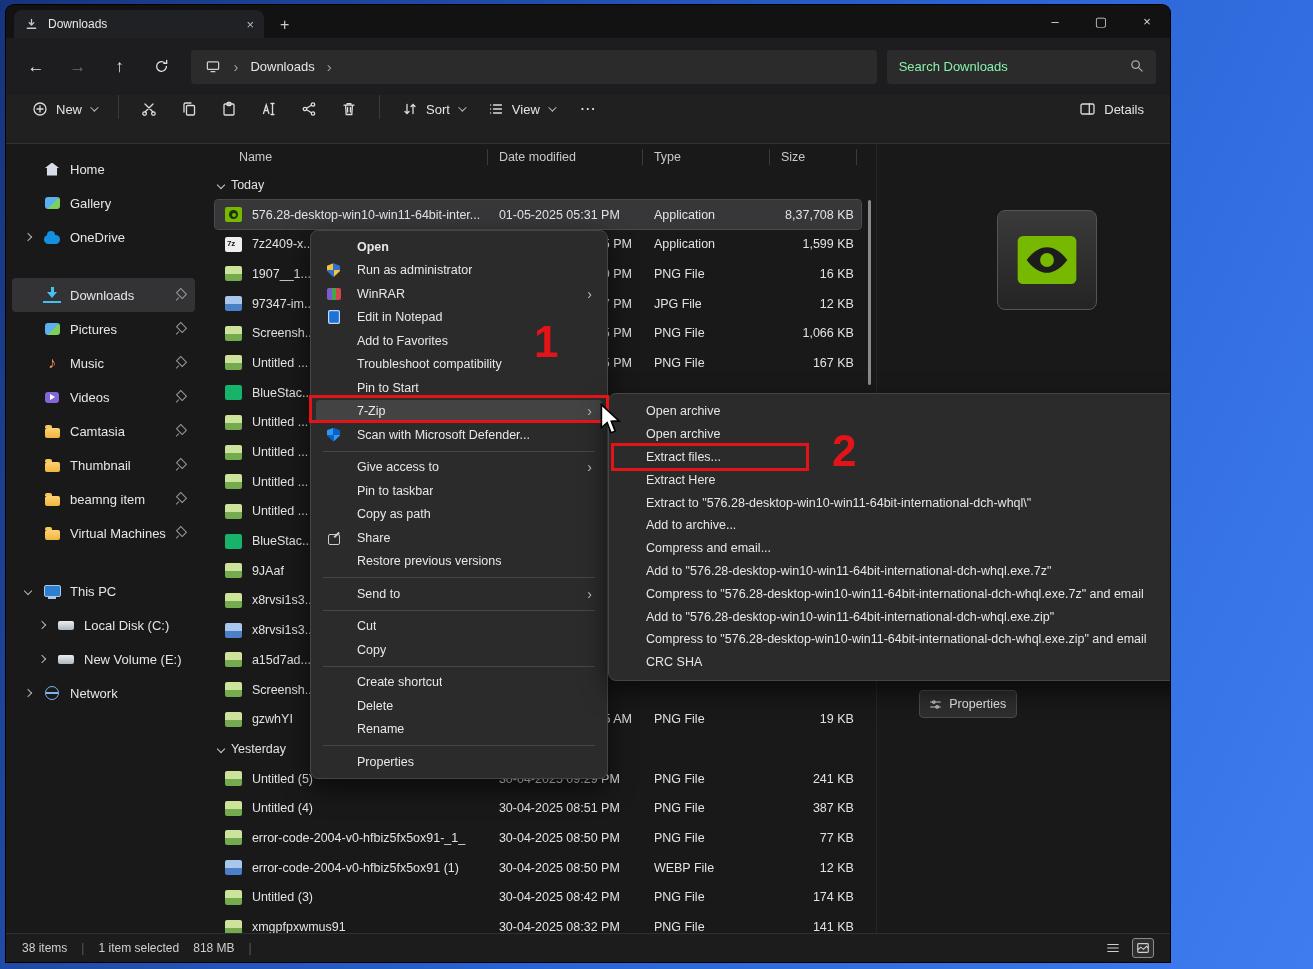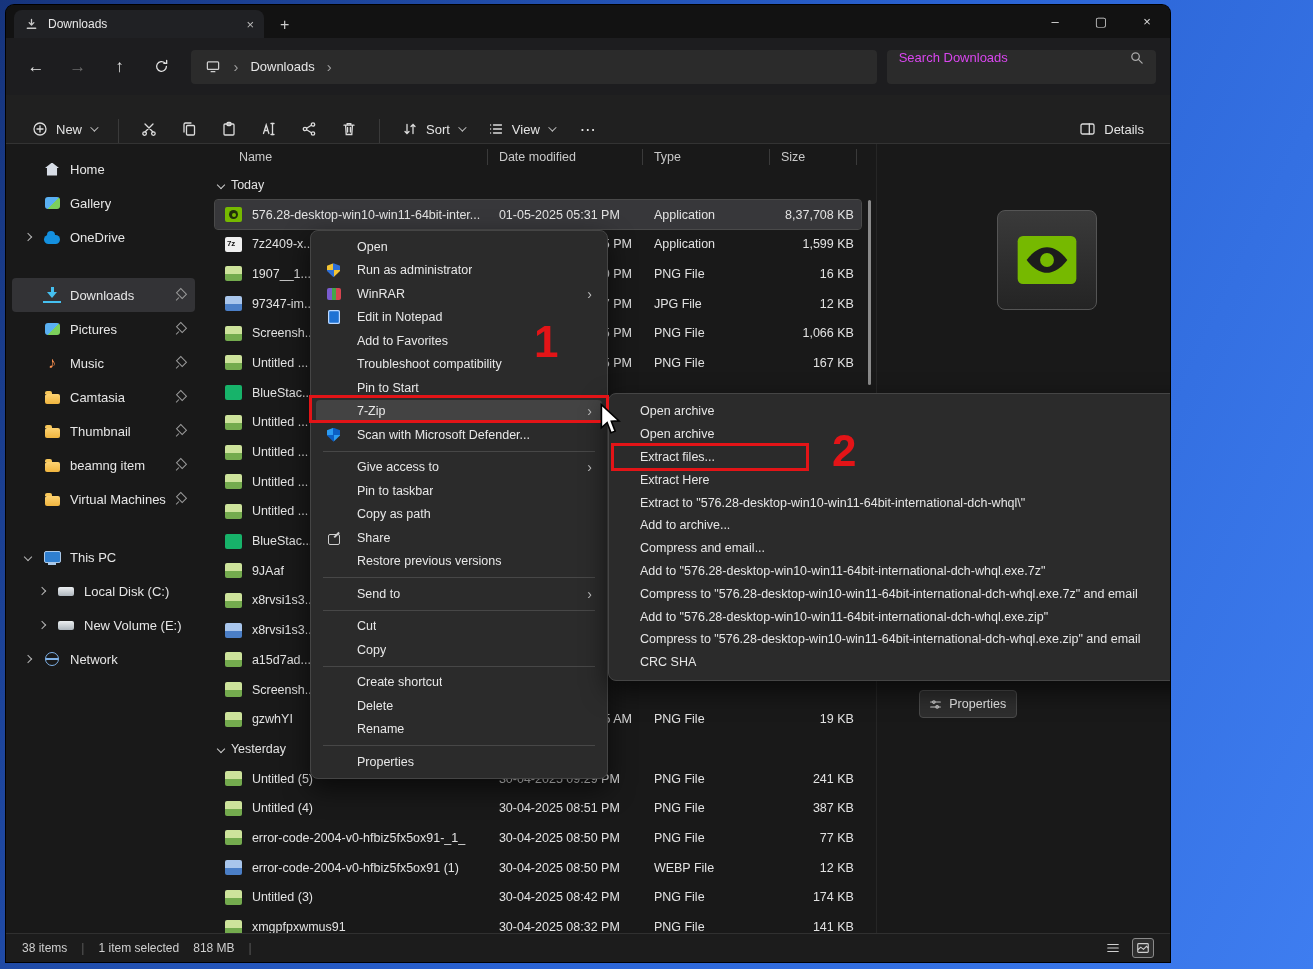--- a/index.html
+++ b/index.html
@@ -19,25 +19,25 @@
 
   
   .navbar{height:57px;background:#1d1d1f;display:flex;align-items:center;padding:0 14px;gap:10px}
   .nav-btn{width:34px;height:32px;display:flex;align-items:center;justify-content:center;color:#e4e4e4;
            font-size:17px;border-radius:4px}
   .nav-btn.dim{color:#6b6b6b}
   .crumbbar{width:730px;height:34px;background:#2b2b2b;border-radius:4px;display:flex;align-items:center;
             gap:12px;padding:0 14px;color:#e6e6e6;font-size:13px;margin-left:4px}
   .crumb-sep{color:#9f9f9f;font-size:15px}
   .searchbar{width:286px;height:34px;background:#2b2b2b;border-radius:4px;margin-left:auto;display:flex;
-             padding:0 12px;color:#d946ef;font-size:13px}
+             align-items:center;padding:0 12px;color:#86efac;font-size:13px}
   .searchbar .mag{margin-left:auto}
 
   
-  .toolbar{height:49px;background:#202020;border-bottom:1px solid #333;display:flex;align-items:flex-end;
+  .toolbar{height:49px;background:#202020;border-bottom:1px solid #333;display:flex;align-items:flex-start;
            padding:0 16px;gap:4px}
   .tb-btn{display:flex;align-items:center;gap:8px;color:#e4e4e4;font-size:13px;padding:6px 10px;border-radius:4px}
   .tb-sep{width:1px;height:24px;background:#3a3a3a;margin:0 8px}
   .chev-down{display:inline-block;width:6px;height:6px;border-right:1.3px solid #bdbdbd;border-bottom:1.3px solid #bdbdbd;
              transform:rotate(45deg) translateY(-2px)}
   .tb-right{margin-left:auto}
   .tb-more{font-size:16px;color:#e4e4e4;padding:4px 12px}
 
   
   .main{position:absolute;top:139px;bottom:29px;left:0;right:0;display:flex}
@@ -127,41 +127,41 @@
             background:#2e2e2e;color:#e6e6e6;font-size:12.5px;display:flex;align-items:center;justify-content:center;gap:7px}
 
   
   .context-menu{position:absolute;left:304px;top:225px;width:298px;background:#2b2b2b;border:1px solid #454545;
       border-radius:8px;padding:4px 0;box-shadow:0 10px 26px rgba(0,0,0,.6);z-index:40}
   .cm-item{height:23.5px;display:flex;align-items:center;margin:0 5px;padding:0 8px;border-radius:4px;color:#e8e8e8;
       font-size:12.5px;position:relative}
   .cm-ico{width:20px;height:16px;margin-right:13px;position:relative;flex:0 0 20px}
   .cm-label{white-space:nowrap;overflow:hidden}
   .cm-item[data-arrow="true"]::after{content:"›";position:absolute;right:10px;color:#bbbbbb;font-size:14px}
-  .cm-item[data-bold="true"] .cm-label{font-weight:400}
+  .cm-item[data-bold="true"] .cm-label{font-weight:700}
   .cm-item[data-hot="true"]{background:#434343}
   .cm-item[data-type="sep"]{height:1px;background:#474747;margin:4px 12px;padding:0;border-radius:0}
   .cm-item[data-micon="uac"] .cm-ico::before{content:"";position:absolute;left:3px;top:1px;width:13px;height:14px;
       clip-path:polygon(50% 0,100% 18%,100% 55%,50% 100%,0 55%,0 18%);
       background:conic-gradient(#2f6fd6 0 25%,#f3c433 0 50%,#2f6fd6 0 75%,#f3c433 0)}
   .cm-item[data-micon="winrar"] .cm-ico::before{content:"";position:absolute;left:3px;top:2px;width:14px;height:12px;
       border-radius:2px;background:linear-gradient(90deg,#7a5cd0 0 33%,#44a64a 33% 66%,#d64550 66%)}
   .cm-item[data-micon="notepad"] .cm-ico::before{content:"";position:absolute;left:4px;top:1px;width:12px;height:14px;
       background:#1e72d4;border-radius:2px;box-shadow:inset 0 0 0 1.2px #bcd9ff}
   .cm-item[data-micon="defender"] .cm-ico::before{content:"";position:absolute;left:3px;top:1px;width:13px;height:14px;
       clip-path:polygon(50% 0,100% 18%,100% 55%,50% 100%,0 55%,0 18%);
       background:conic-gradient(#0c5fc4 0 25%,#2b9bf2 0 50%,#0c5fc4 0 75%,#2b9bf2 0)}
   .cm-item[data-micon="share"] .cm-ico::before{content:"";position:absolute;left:4px;top:4px;width:10px;height:9px;
       border:1.3px solid #cfcfcf;border-radius:2px}
   .cm-item[data-micon="share"] .cm-ico::after{content:"";position:absolute;left:9px;top:4px;width:7px;height:1.5px;
       background:#cfcfcf;transform:rotate(-45deg)}
 
   
   .submenu{position:absolute;left:602px;top:388px;width:627px;background:#2b2b2b;border:1px solid #454545;
-      border-radius:8px;padding:6px 0;box-shadow:0 10px 26px rgba(0,0,0,.6);z-index:50}
+      border-radius:8px;padding:6px 6px;box-shadow:0 10px 26px rgba(0,0,0,.6);z-index:50}
   .sm-item{height:22.8px;margin:0 5px;padding:0 12px 0 26px;display:flex;align-items:center;color:#e6e6e6;
       font-size:12.5px;border-radius:4px;position:relative;white-space:nowrap;overflow:hidden}
   .sm-item[data-arrow="true"]::after{content:"›";position:absolute;right:12px;color:#bbbbbb;font-size:14px}
 
   
   .ann-box{position:absolute;border:3.5px solid #e31417;z-index:70}
   .box1{left:303px;top:390px;width:300px;height:28px}
   .box2{left:605px;top:438px;width:198px;height:28px}
   .ann-num{position:absolute;color:#e31417;font-size:44px;font-weight:700;z-index:70;line-height:1}
   .num1{left:528px;top:315px}
@@ -351,20 +351,26 @@
           <span class="sb-pin"></span>
         </div>
 
         <div class="sb-item" data-icon="music" data-pin="true">
           <span class="sb-chev"></span>
           <span class="sb-ico"></span>
           <span class="sb-label">Music</span>
           <span class="sb-pin"></span>
         </div>
 
+        <div class="sb-item" data-icon="videos" data-pin="true">
+          <span class="sb-chev"></span>
+          <span class="sb-ico"></span>
+          <span class="sb-label">Videos</span>
+          <span class="sb-pin"></span>
+        </div>
 
         <div class="sb-item" data-icon="folder" data-pin="true">
           <span class="sb-chev"></span>
           <span class="sb-ico"></span>
           <span class="sb-label">Camtasia</span>
           <span class="sb-pin"></span>
         </div>
 
         <div class="sb-item" data-icon="folder" data-pin="true">
           <span class="sb-chev"></span>

